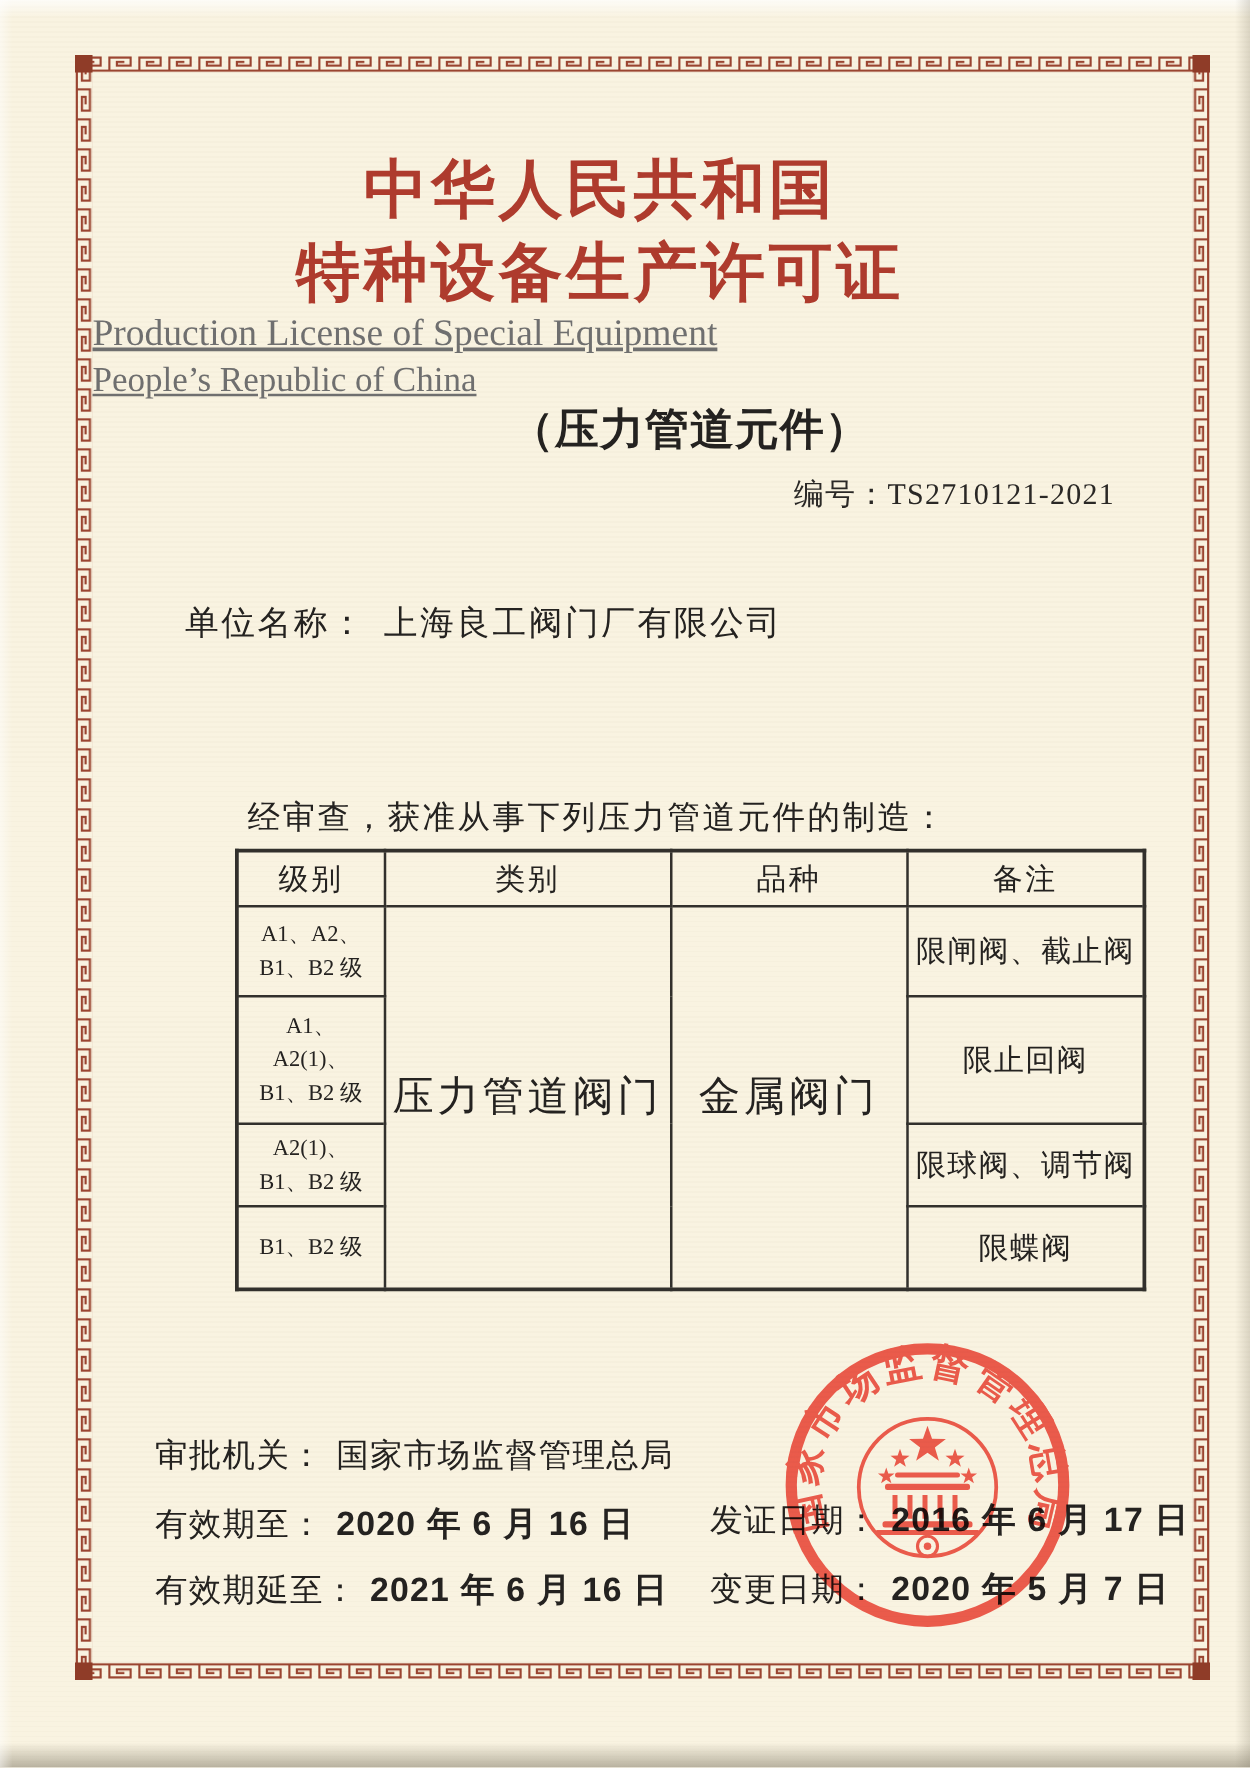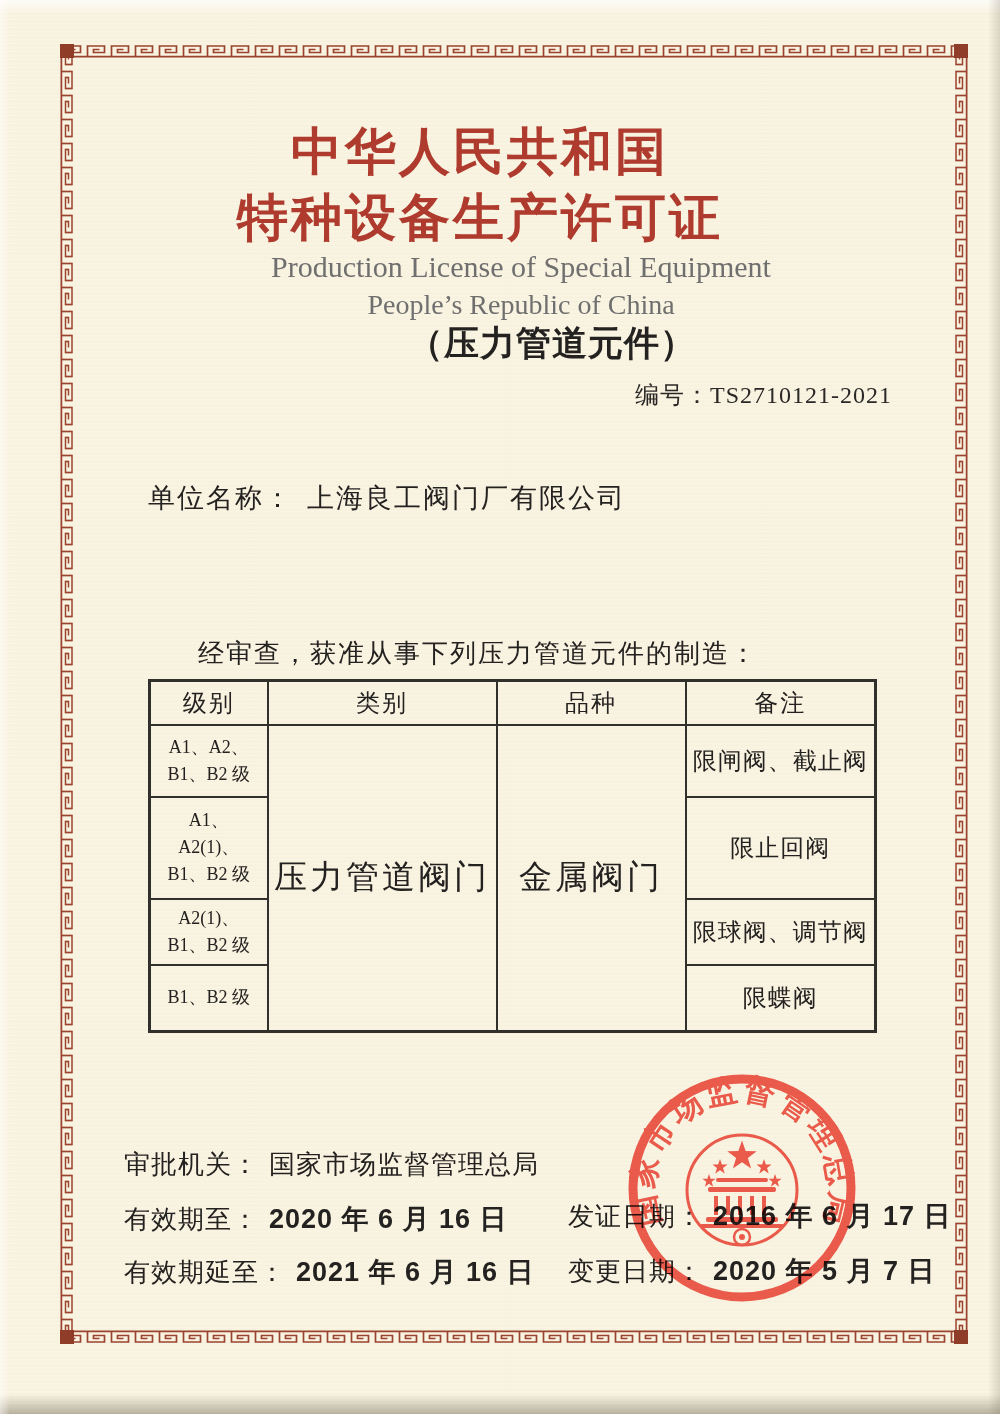--- a/index.html
+++ b/index.html
@@ -23,22 +23,22 @@
   .border-frame{position:absolute;left:60px;top:44px;width:908px;height:1300px;}
 
   .title-cn{
     position:absolute;left:60px;width:826px;text-align:center;
     color:#ae3b2d;font-family:"Liberation Sans","DejaVu Sans",sans-serif;
     font-weight:bold;font-size:51px;letter-spacing:3px;padding-left:14px;box-sizing:border-box;
   }
   .title-cn.l1{top:118px;}
   .title-cn.l2{top:184px;}
   .title-en{
-    position:absolute;left:60px;width:908px;text-align:center;
-    color:#6f6f6f;font-size:30px;padding-left:14px;box-sizing:border-box;
+    position:absolute;left:60px;width:908px;text-align:left;
+    color:#6f6f6f;font-size:30px;padding-left:14px;box-sizing:border-box;text-decoration:underline;
   }
   .title-en.l1{top:250px;}
   .title-en.l2{top:289px;font-size:28px;}
   .subtitle{
     position:absolute;left:60px;top:320px;width:980px;text-align:center;
     color:#242220;font-weight:bold;font-size:35px;letter-spacing:1px;padding-left:4px;box-sizing:border-box;
   }
   .license-no{
     position:absolute;top:379px;right:108px;
     color:#2a2826;font-size:24px;letter-spacing:1px;
@@ -51,21 +51,21 @@
   table.scope{
     position:absolute;left:148px;top:679px;width:726px;
     border-collapse:collapse;table-layout:fixed;
     color:#242220;
   }
   table.scope th, table.scope td{
     border:2px solid #32302c;
     font-weight:normal;text-align:center;vertical-align:middle;
     padding:2px 4px;box-sizing:border-box;
   }
-  table.scope{border:3px solid #32302c;}
+  table.scope{border:3px solid #32302c;margin-left:40px;}
   table.scope th{font-size:24px;letter-spacing:2px;height:44px;}
   td.level{font-size:18px;white-space:pre-line;line-height:1.5;font-family:"Liberation Serif","DejaVu Serif",serif;}
   td.cat{font-size:33px;letter-spacing:3px;}
   td.remark{font-size:24px;text-align:left;padding-left:14px;letter-spacing:1px;}
   tr.r1{height:72px;} tr.r2{height:102px;} tr.r3{height:66px;} tr.r4{height:67px;}
 
   .foot{position:absolute;color:#242220;font-size:26px;letter-spacing:1px;display:flex;gap:10px;white-space:nowrap;align-items:baseline;}
   .foot .date-val{font-family:"Liberation Sans","DejaVu Sans",sans-serif;font-weight:600;font-size:27px;letter-spacing:1px;}
   .f-authority{left:124px;top:1147px;}
   .f-valid{left:124px;top:1201px;}

